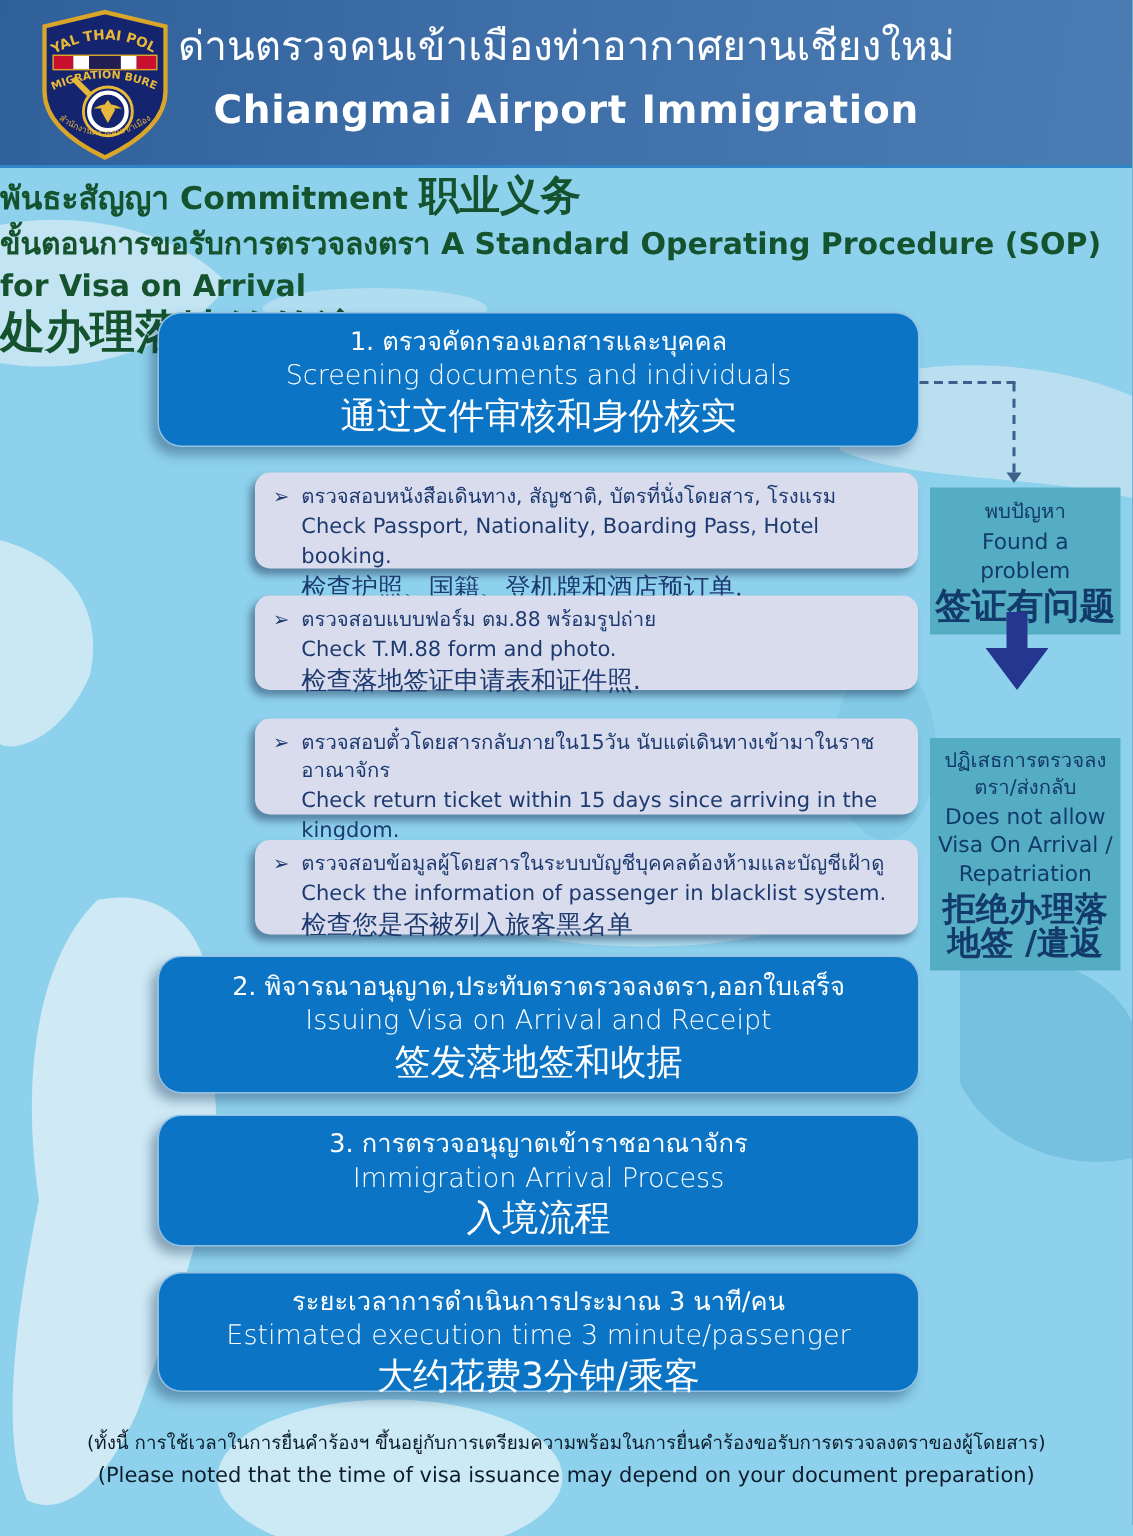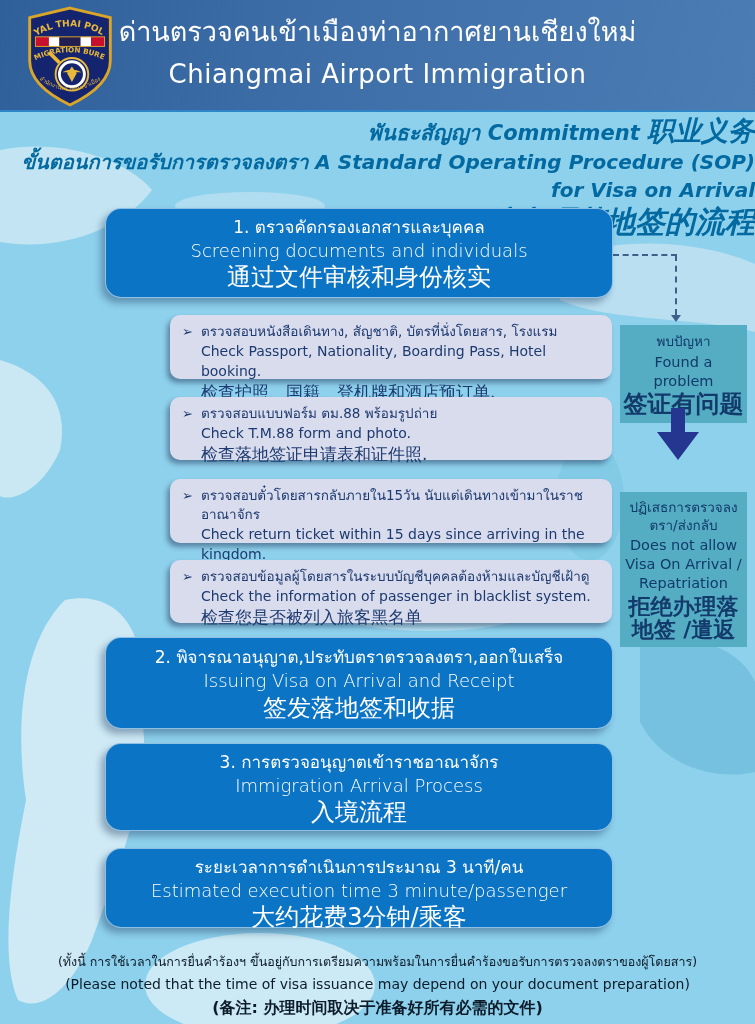--- a/index.html
+++ b/index.html
@@ -12,23 +12,23 @@
   .map-bg{ position:absolute; inset:0; z-index:0; }
   
   .header{
     position:absolute; left:0; top:0; width:755px; height:112px; z-index:2;
     background:linear-gradient(100deg,#30609a 0%,#3f6fa8 45%,#4b7cb4 100%);
     border-bottom:2px solid #2e86c8;
   }
   .badge{ position:absolute; left:22px; top:5px; }
   .header-titles{ position:absolute; left:0; right:0; top:12px; text-align:center; color:#ffffff; }
   .header-title-th{ font-size:27px; line-height:40px; font-weight:500; }
-  .header-title-en{ font-size:26px; line-height:44px; font-weight:400; letter-spacing:.5px; }
-  
-  .intro{ position:absolute; left:0; right:0; top:114px; z-index:2; text-align:right; color:#0369a1;font-style:italic; }
+  .header-title-en{ font-size:26px; line-height:44px; font-weight:700; letter-spacing:.5px; }
+  
+  .intro{ position:absolute; left:0; right:0; top:114px; z-index:2; text-align:left; color:#14532d; }
   .intro-line1{ height:34px; line-height:34px; font-weight:bold; }
   .intro-line1 .seg-th,.intro-line1 .seg-en{ font-size:21px; }
   .intro-line1 .seg-zh{ font-size:27px; }
   .intro-line2{ font-size:20px; line-height:28px; font-weight:bold; }
   .intro-line3{ font-size:30px; line-height:36px; font-weight:bold; }
   
   .step{
     position:absolute; left:105px; width:508px; z-index:2;
     background:#0b74c4; border:1px solid rgba(255,255,255,.55); border-radius:16px;
     box-shadow:-4px 5px 7px rgba(20,50,90,.38);
@@ -222,16 +222,15 @@
 
   <div class="step" id="step4">
     <div class="th">ระยะเวลาการดำเนินการประมาณ 3 นาที/คน</div>
     <div class="en">Estimated execution time 3 minute/passenger</div>
     <div class="zh">大约花费3分钟/乘客</div>
   </div>
 
   <div class="footer">
     <div class="th">(ทั้งนี้ การใช้เวลาในการยื่นคำร้องฯ ขึ้นอยู่กับการเตรียมความพร้อมในการยื่นคำร้องขอรับการตรวจลงตราของผู้โดยสาร)</div>
     <div class="en">(Please noted that the time of visa issuance may depend on your document preparation)</div>
-    <div class="zh">(备注: 办理时间取决于准备好所有必需的文件)</div>
   </div>
 
 </div>
 
 </body></html>

